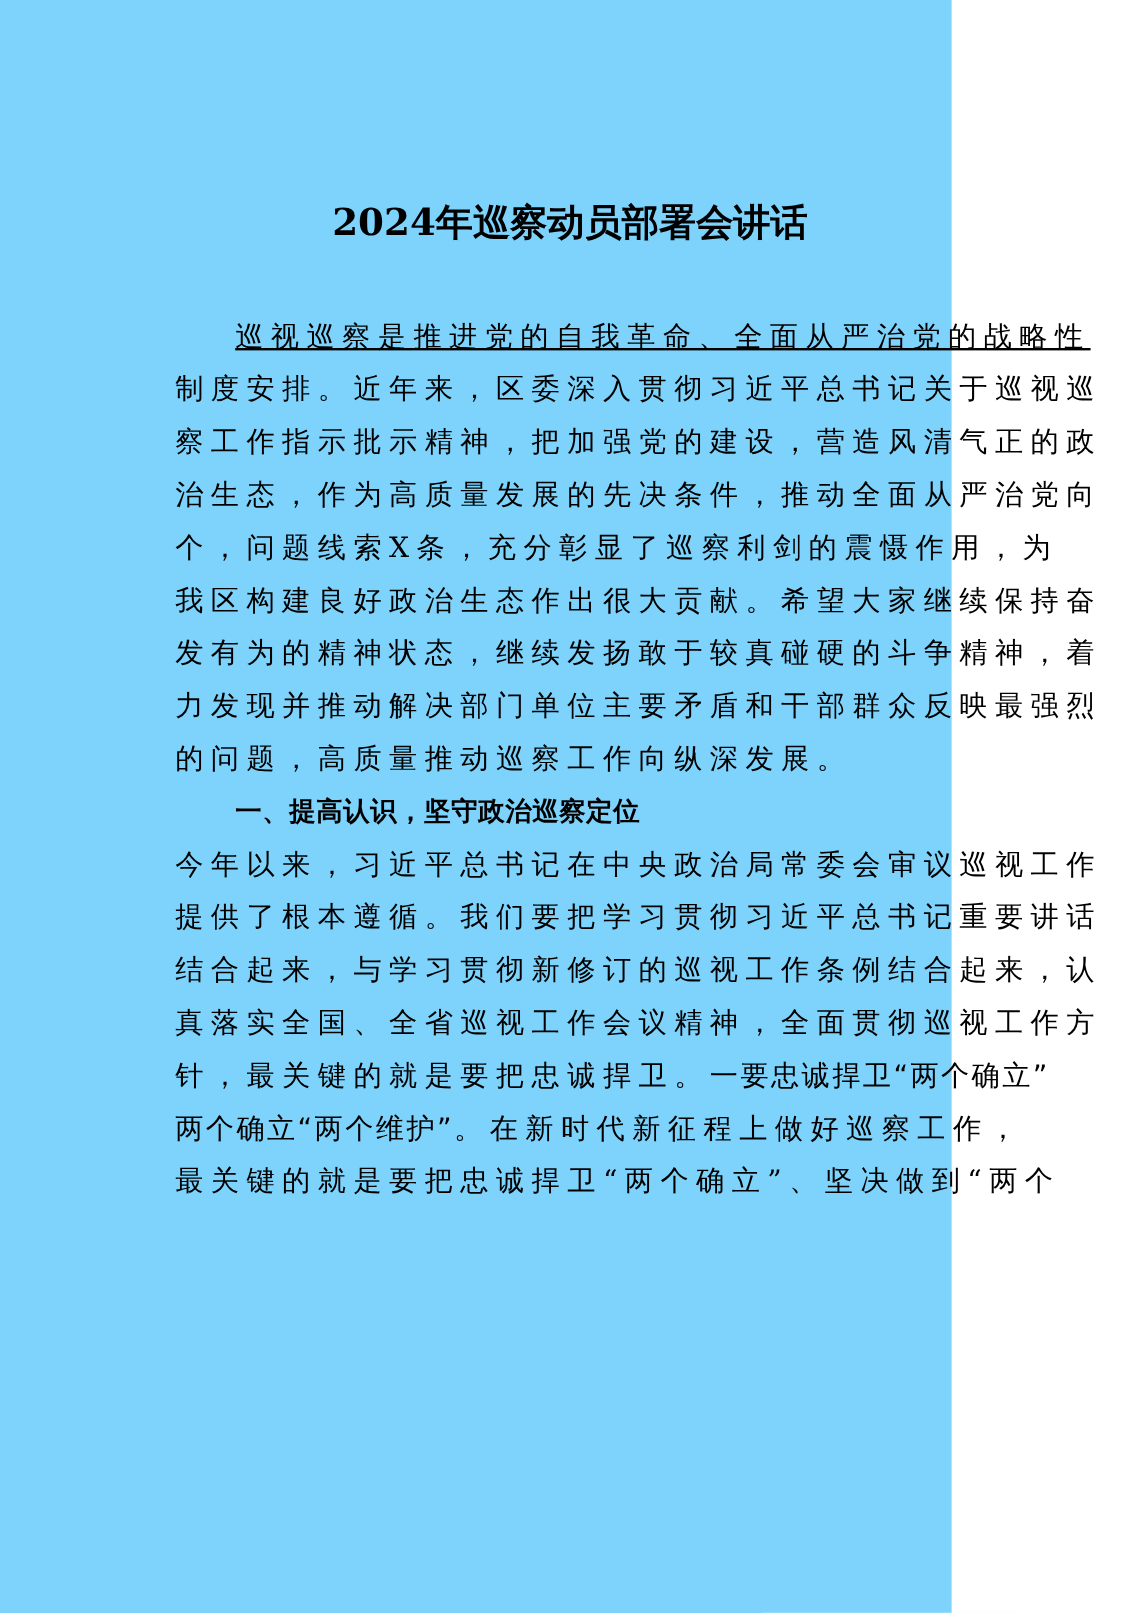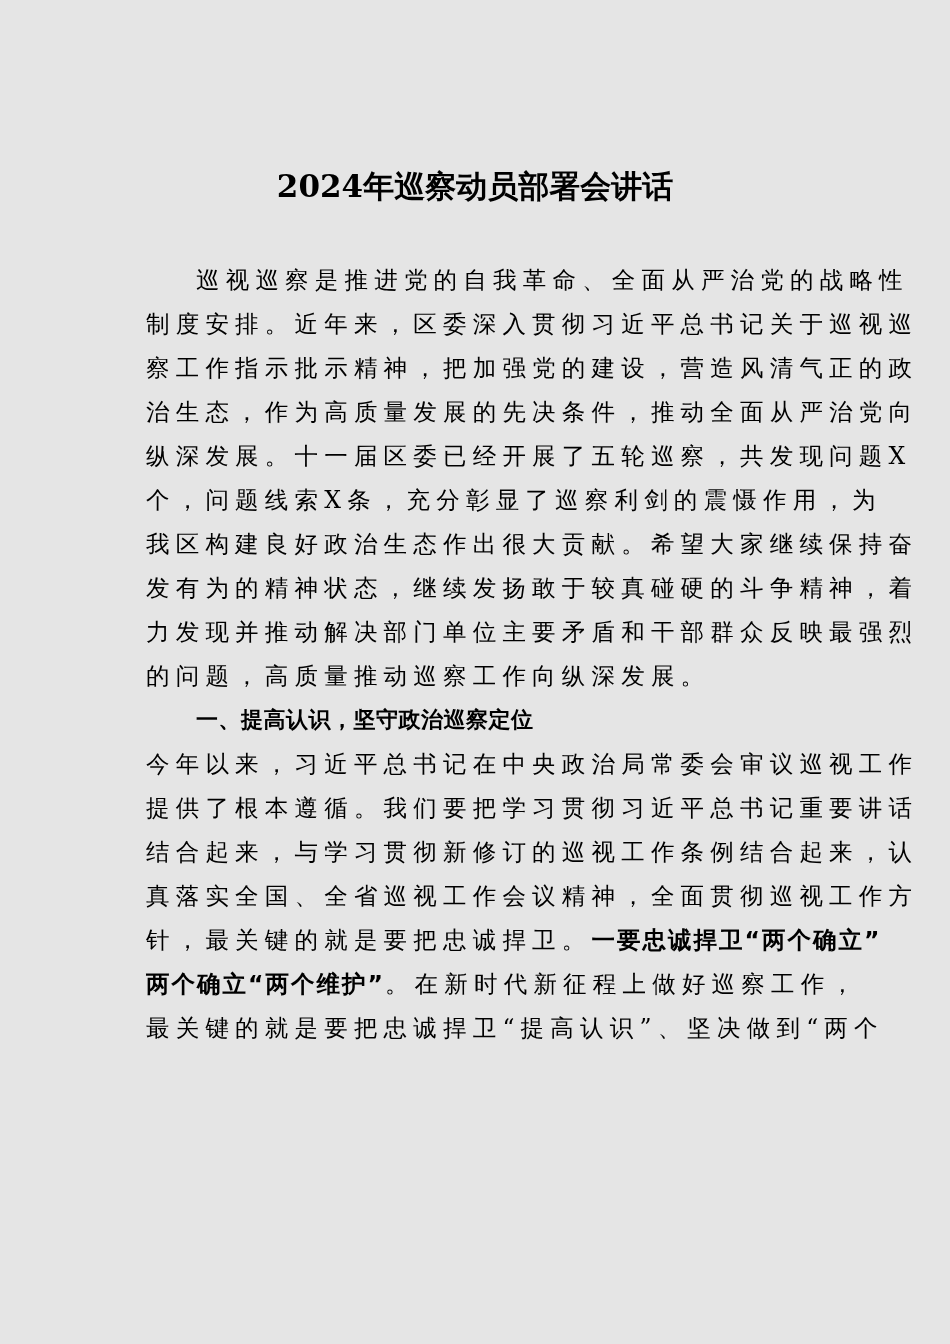--- a/index.html
+++ b/index.html
@@ -12,23 +12,23 @@
       height: 1344px;
       position: relative;
       overflow: hidden;
       font-family: "DejaVu Serif", "Liberation Serif", serif;
       color: #000000;
     }
     .page {
       position: absolute;
       left: 0;
       top: 0;
-      width: 950px;
+      width: 793px;
       height: 1344px;
-      background: #e5e5e5;
+      background: #7dd3fc;
     }
     .title {
       position: absolute;
       left: 0;
       top: 164px;
       width: 950px;
       text-align: center;
       font-size: 31px;
       font-weight: bold;
       line-height: 44px;
@@ -48,69 +48,69 @@
       white-space: nowrap;
       letter-spacing: 6.2px;
       text-align: justify;
       text-align-last: justify;
     }
     .line.last {
       text-align-last: left;
     }
     .line.indent {
       padding-left: 50px;
+      text-decoration: underline;
     }
     .heading {
       height: 44px;
       line-height: 44px;
       font-size: 22px;
       font-weight: bold;
       padding-left: 50px;
       white-space: nowrap;
       font-family: Liberation Sans, sans-serif;
       letter-spacing: 0.5px;
     }
     .bold {
-      font-weight: bold;
+      font-weight: normal;
       font-family: "DejaVu Sans", "Liberation Sans", sans-serif;
       letter-spacing: 2px;
     }
   </style>
 </head>
 <body>
 
 <div class="page">
 
   <h1 class="title">2024年巡察动员部署会讲话</h1>
 
   <div class="body">
 
     <div>
       <div class="line indent">巡视巡察是推进党的自我革命、全面从严治党的战略性</div>
       <div class="line">制度安排。近年来，区委深入贯彻习近平总书记关于巡视巡</div>
       <div class="line">察工作指示批示精神，把加强党的建设，营造风清气正的政</div>
       <div class="line">治生态，作为高质量发展的先决条件，推动全面从严治党向</div>
-      <div class="line">纵深发展。十一届区委已经开展了五轮巡察，共发现问题X</div>
       <div class="line">个，问题线索X条，充分彰显了巡察利剑的震慑作用，为</div>
       <div class="line">我区构建良好政治生态作出很大贡献。希望大家继续保持奋</div>
       <div class="line">发有为的精神状态，继续发扬敢于较真碰硬的斗争精神，着</div>
       <div class="line">力发现并推动解决部门单位主要矛盾和干部群众反映最强烈</div>
       <div class="line last">的问题，高质量推动巡察工作向纵深发展。</div>
     </div>
 
     <div class="heading">一、提高认识，坚守政治巡察定位</div>
 
     <div>
       <div class="line">今年以来，习近平总书记在中央政治局常委会审议巡视工作</div>
       <div class="line">提供了根本遵循。我们要把学习贯彻习近平总书记重要讲话</div>
       <div class="line">结合起来，与学习贯彻新修订的巡视工作条例结合起来，认</div>
       <div class="line">真落实全国、全省巡视工作会议精神，全面贯彻巡视工作方</div>
       <div class="line">
         <span>针，最关键的就是要把忠诚捍卫。</span><span class="bold">一要忠诚捍卫“两个确立”</span>
       </div>
       <div class="line">
         <span class="bold">两个确立“两个维护”</span><span>。在新时代新征程上做好巡察工作，</span>
       </div>
-      <div class="line">最关键的就是要把忠诚捍卫“提高认识”、坚决做到“两个</div>
+      <div class="line">最关键的就是要把忠诚捍卫“两个确立”、坚决做到“两个</div>
     </div>
 
   </div>
 </div>
 
 </body></html>

